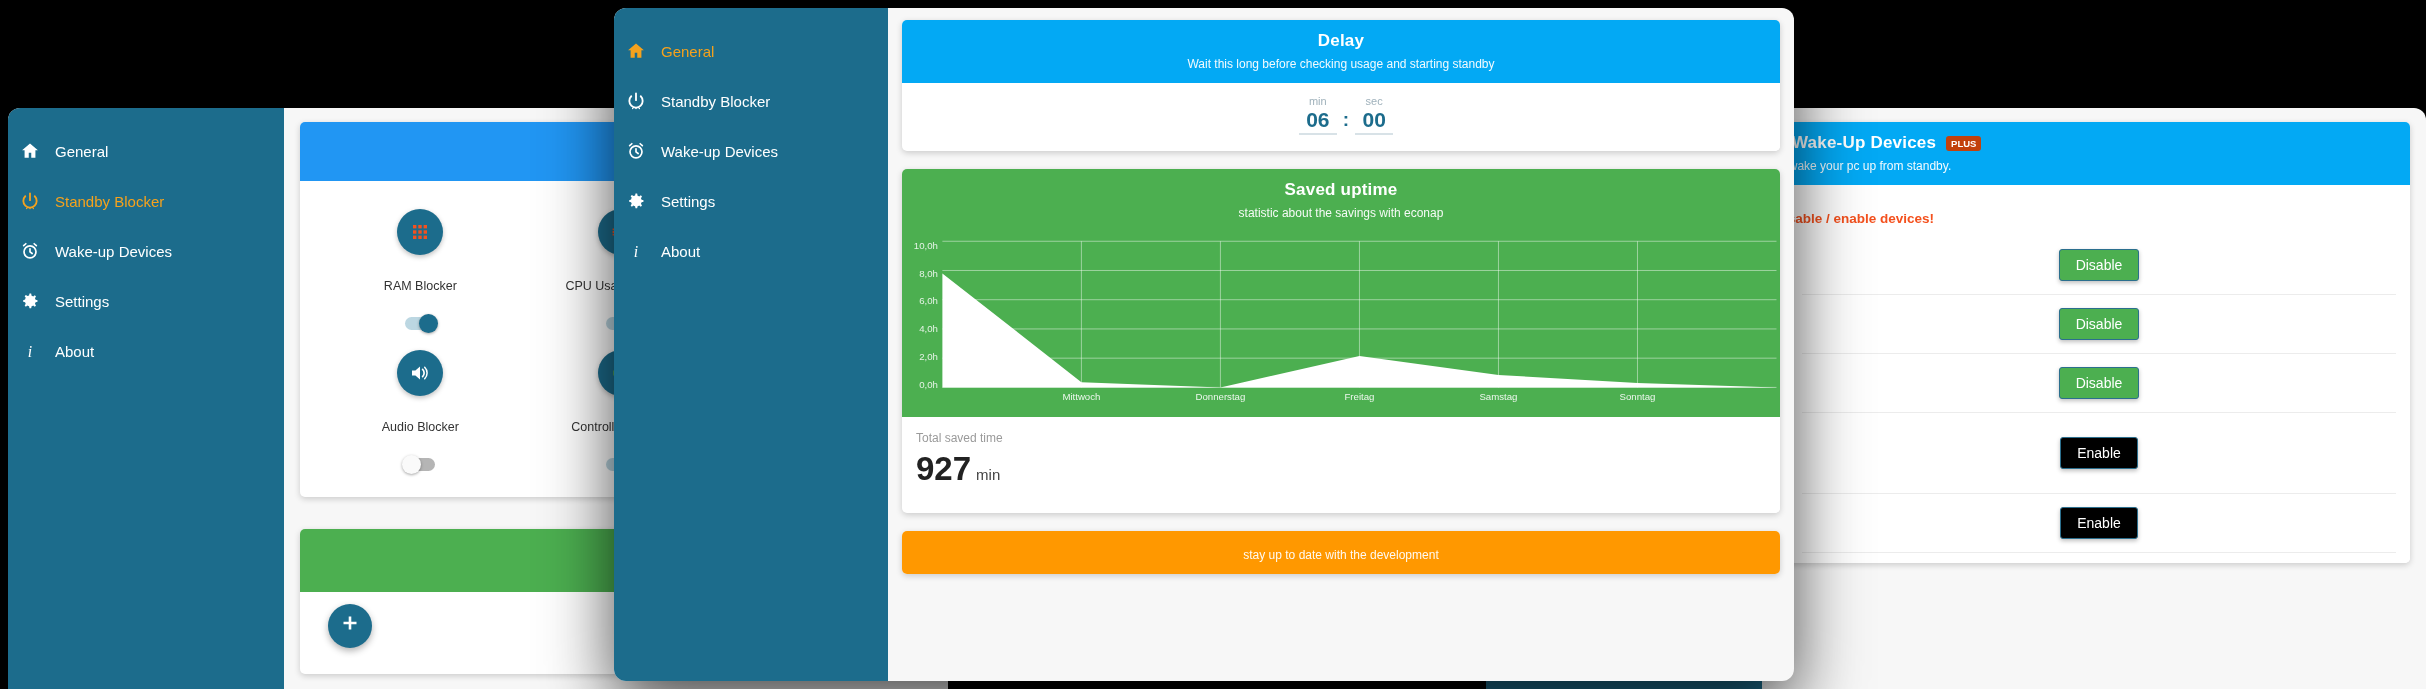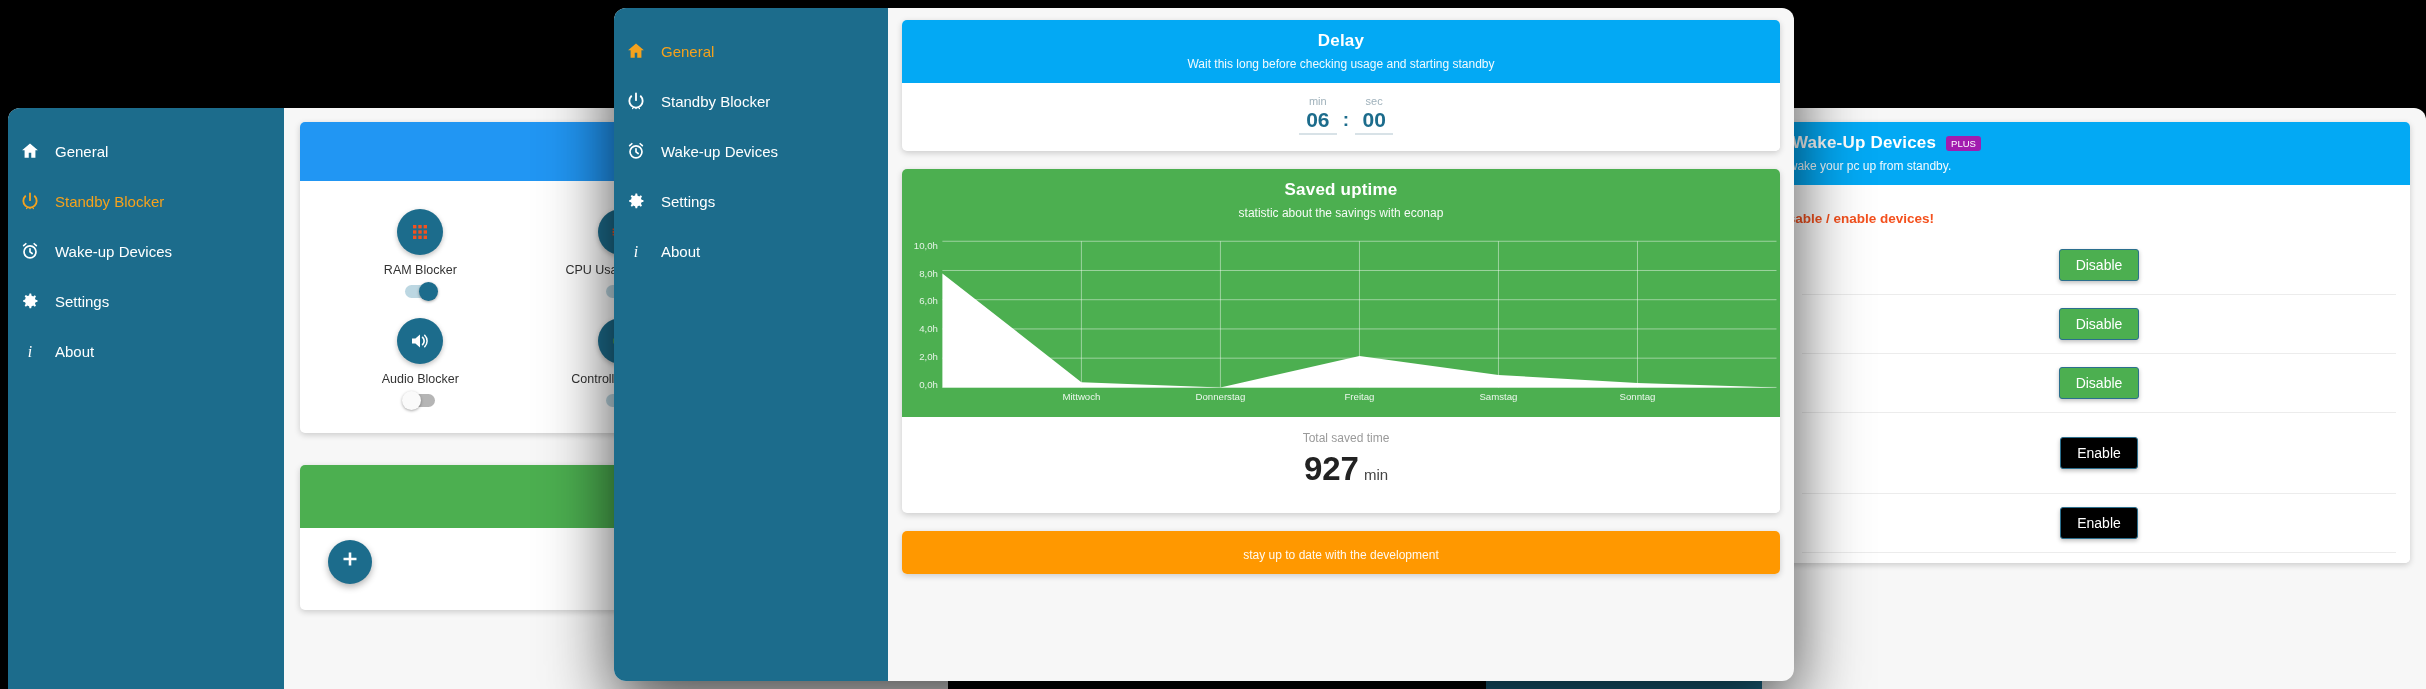--- a/index.html
+++ b/index.html
@@ -38,38 +38,38 @@
   .spin-group{display:flex;align-items:flex-end;gap:6px;}
   .spin{display:flex;flex-direction:column;align-items:center;width:38px;}
   .spin .lbl{font-size:11px;color:#9fb1bb;line-height:13px;}
   .spin .val{font-size:21px;color:#1c6c8c;font-weight:bold;line-height:23px;
              border-bottom:2px solid #d8e2e7;width:100%;text-align:center;padding-bottom:2px;}
   .colon{font-size:19px;color:#1c6c8c;font-weight:bold;padding-bottom:4px;}
 
   
   .chartwrap{position:relative;background:#4caf50;height:185px;}
   .chartwrap svg{display:block;width:100%;height:100%;}
-  .total{padding:14px 4px 18px;text-align:center;}
+  .total{padding:14px 4px 18px;text-align:left;}
   .total .t-lbl{font-size:12px;color:#9a9a9a;}
   .total .t-val{margin-top:4px;font-size:33px;font-weight:bold;color:#222;line-height:40px;}
   .total .t-unit{font-size:15px;color:#444;font-weight:normal;margin-left:5px;}
 
   
   .blocker-grid{display:grid;grid-template-columns:1fr 1fr 1fr;padding:18px 10px 16px;}
-  .blocker{display:flex;flex-direction:column;align-items:center;gap:8px;padding:10px 0;position:relative;}
+  .blocker{display:flex;flex-direction:column;align-items:center;gap:24px;padding:10px 0;position:relative;}
   .bcircle{width:46px;height:46px;border-radius:50%;background:#1c6c8c;display:flex;
            align-items:center;justify-content:center;box-shadow:0 2px 5px rgba(0,0,0,.25);position:relative;}
   .bcircle svg{width:24px;height:24px;display:block;}
   .blabel{font-size:12.5px;color:#333;white-space:nowrap;}
   .toggle{width:30px;height:13px;border-radius:7px;background:#bcd7e2;position:relative;}
   .toggle i{position:absolute;top:-3px;right:-3px;width:19px;height:19px;border-radius:50%;
             background:#1c6c8c;box-shadow:0 1px 3px rgba(0,0,0,.35);display:block;}
   .toggle.off{background:#b5b5b5;}
   .toggle.off i{left:-3px;right:auto;background:#fafafa;}
-  .plus-badge{position:absolute;background:#a21caf;color:#fff;font-size:9.5px;font-weight:normal;
+  .plus-badge{position:absolute;background:#c2410c;color:#fff;font-size:9.5px;font-weight:bold;
               border-radius:3px;padding:2px 5px;line-height:11px;}
 
   
   .warn{color:#f4511e;font-size:13.5px;font-weight:bold;padding:26px 0 10px;}
   .devrow{display:flex;align-items:center;justify-content:center;
           border-bottom:1px solid #ececec;padding:11px 0;min-height:36px;}
   .devname{font-size:13px;color:#333;white-space:nowrap;overflow:hidden;}
   .btn{font-size:14px;color:#fff;padding:7px 16px;border-radius:3px;border:1px solid #2b6f8e;
        cursor:pointer;box-shadow:0 2px 4px rgba(0,0,0,.25);white-space:nowrap;}
   .btn-green{background:#4caf50;}

